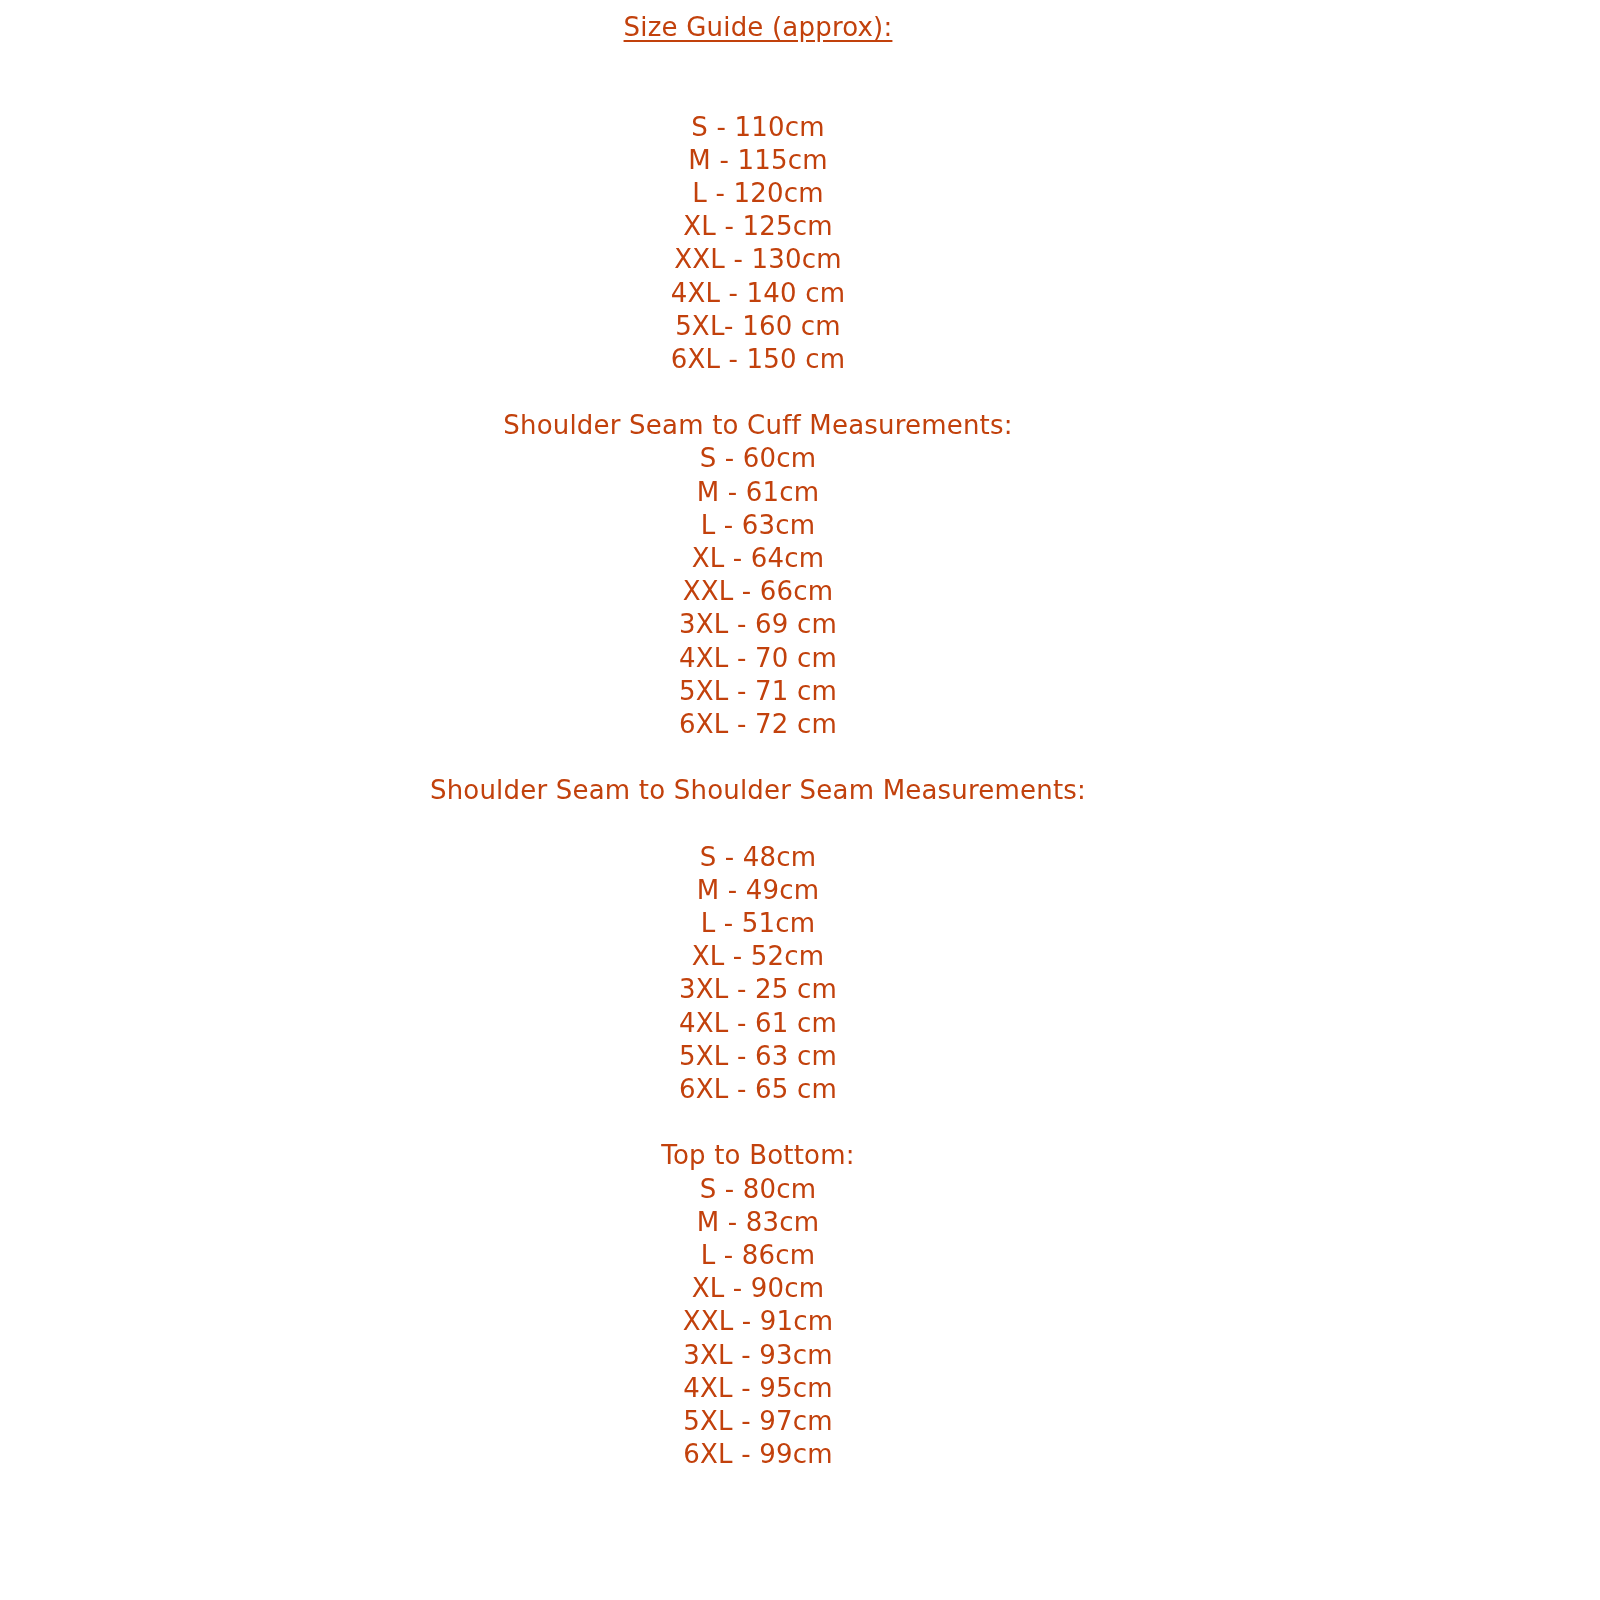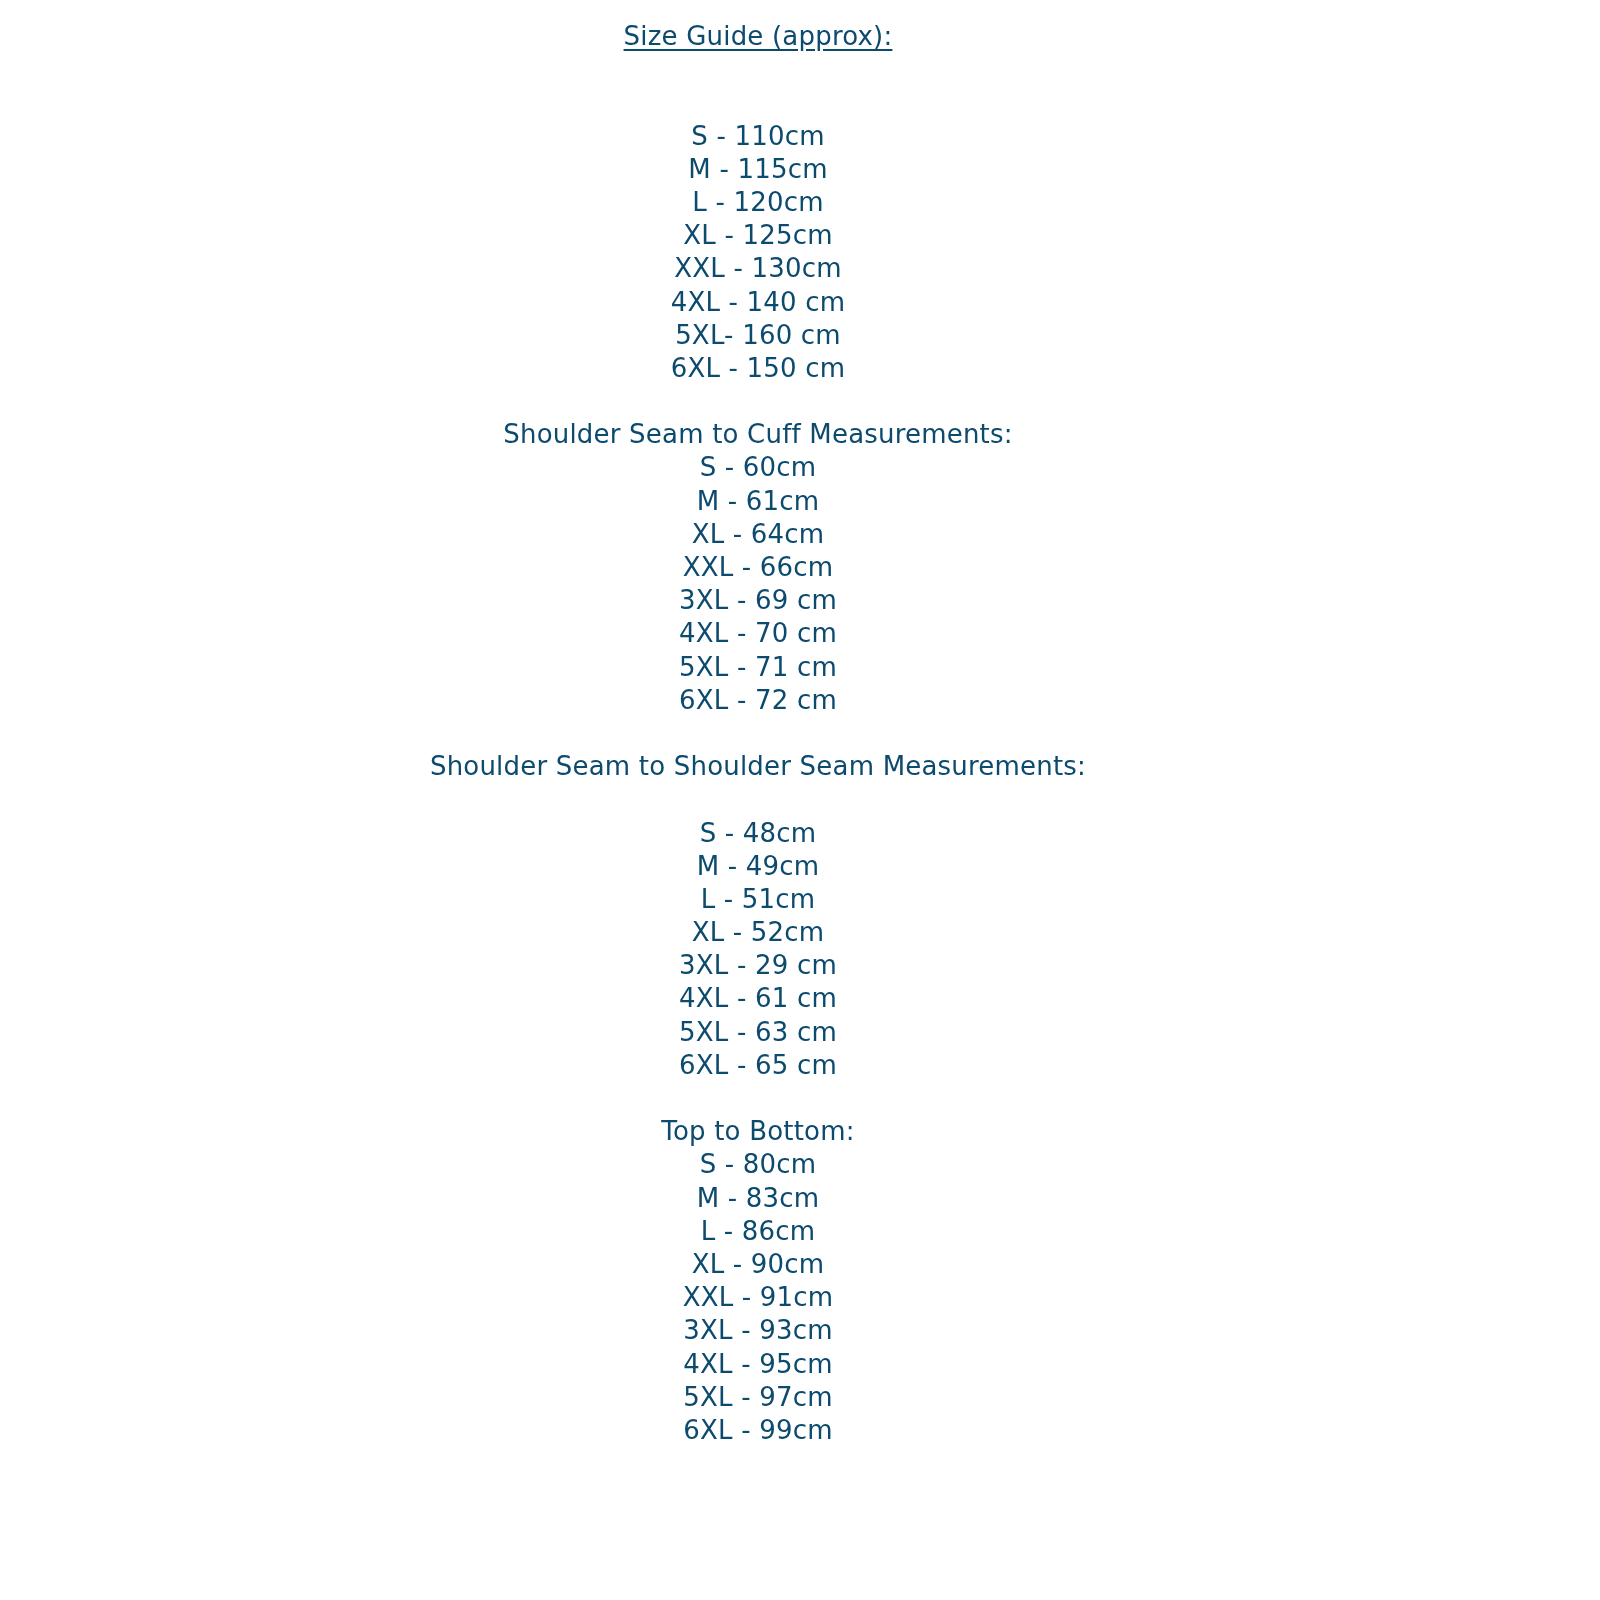--- a/index.html
+++ b/index.html
@@ -5,28 +5,28 @@
   html, body {
     margin: 0;
     padding: 0;
     background: #ffffff;
   }
   .page {
     position: relative;
     width: 1404px;
     height: 1600px;
     box-sizing: border-box;
-    padding: 20px 0 0 112px; 
+    padding: 11px 0 0 112px; 
     overflow: hidden;
     background: #ffffff;
     text-align: center;
     font-family: "DejaVu Sans", "Liberation Sans", sans-serif;
     font-size: 26px;
     line-height: 33.2px;
-    color: #0c4a6e;
+    color: #c2410c;
   }
   .line {
     height: 33.2px;
     white-space: pre;
   }
   .title {
     text-decoration: underline;
     text-underline-offset: 4px;
   }
   .heading, .item, .title {
@@ -46,34 +46,35 @@
       <div class="line item">L - 120cm</div>
       <div class="line item">XL - 125cm</div>
       <div class="line item">XXL - 130cm</div>
       <div class="line item">4XL - 140 cm</div>
       <div class="line item">5XL- 160 cm</div>
       <div class="line item">6XL - 150 cm</div>
       <div class="line blank"></div>
       <div class="line heading">Shoulder Seam to Cuff Measurements:</div>
       <div class="line item">S - 60cm</div>
       <div class="line item">M - 61cm</div>
+      <div class="line item">L - 63cm</div>
       <div class="line item">XL - 64cm</div>
       <div class="line item">XXL - 66cm</div>
       <div class="line item">3XL - 69 cm</div>
       <div class="line item">4XL - 70 cm</div>
       <div class="line item">5XL - 71 cm</div>
       <div class="line item">6XL - 72 cm</div>
       <div class="line blank"></div>
       <div class="line heading">Shoulder Seam to Shoulder Seam Measurements:</div>
       <div class="line blank"></div>
       <div class="line item">S - 48cm</div>
       <div class="line item">M - 49cm</div>
       <div class="line item">L - 51cm</div>
       <div class="line item">XL - 52cm</div>
-      <div class="line item">3XL - 29 cm</div>
+      <div class="line item">3XL - 25 cm</div>
       <div class="line item">4XL - 61 cm</div>
       <div class="line item">5XL - 63 cm</div>
       <div class="line item">6XL - 65 cm</div>
       <div class="line blank"></div>
       <div class="line heading">Top to Bottom:</div>
       <div class="line item">S - 80cm</div>
       <div class="line item">M - 83cm</div>
       <div class="line item">L - 86cm</div>
       <div class="line item">XL - 90cm</div>
       <div class="line item">XXL - 91cm</div>

